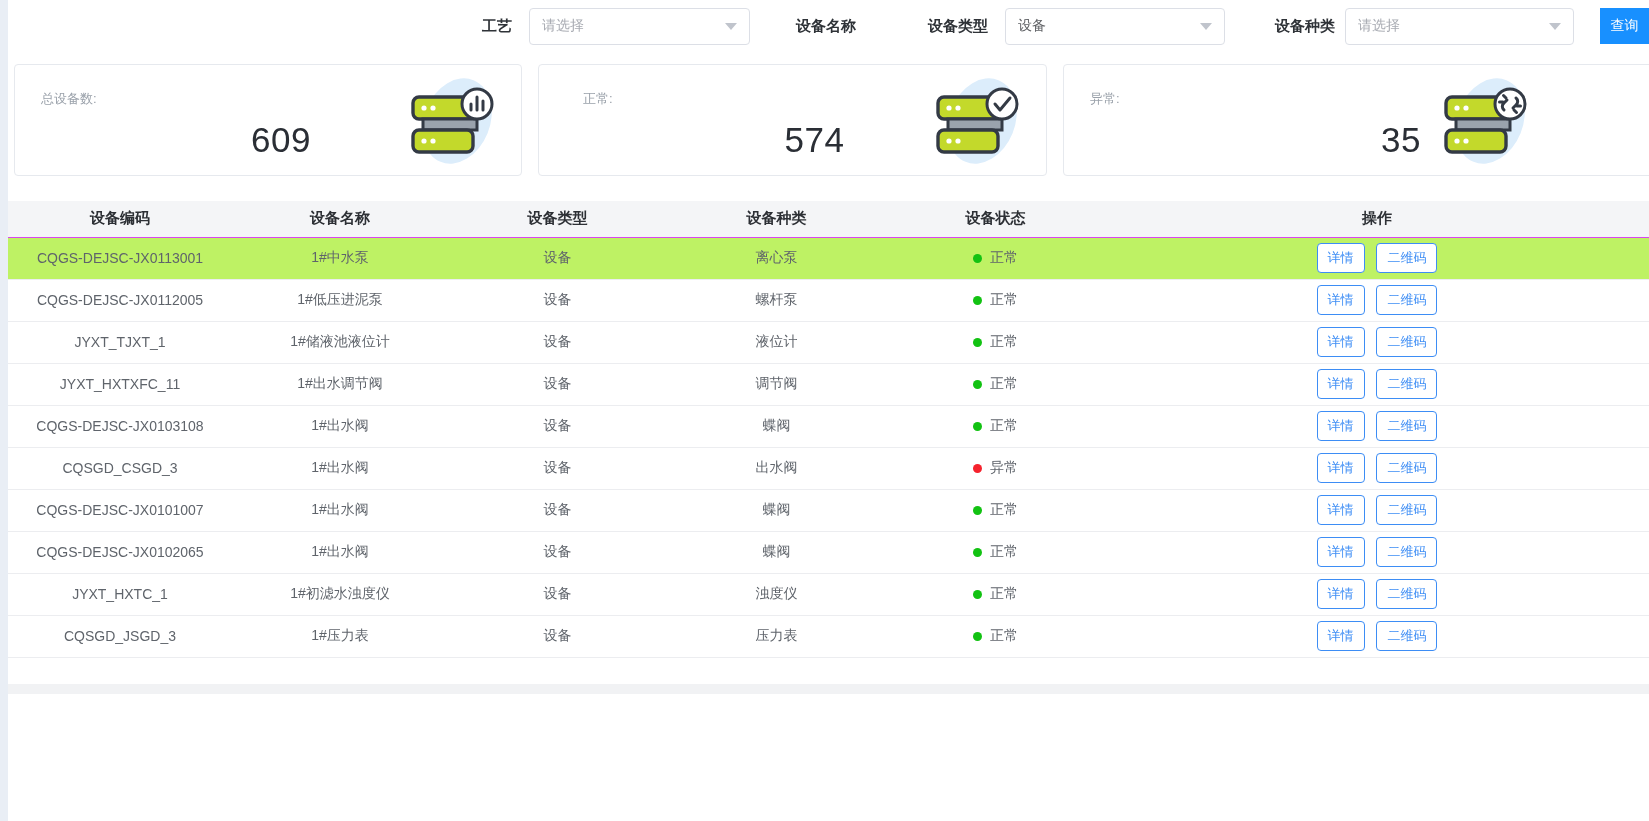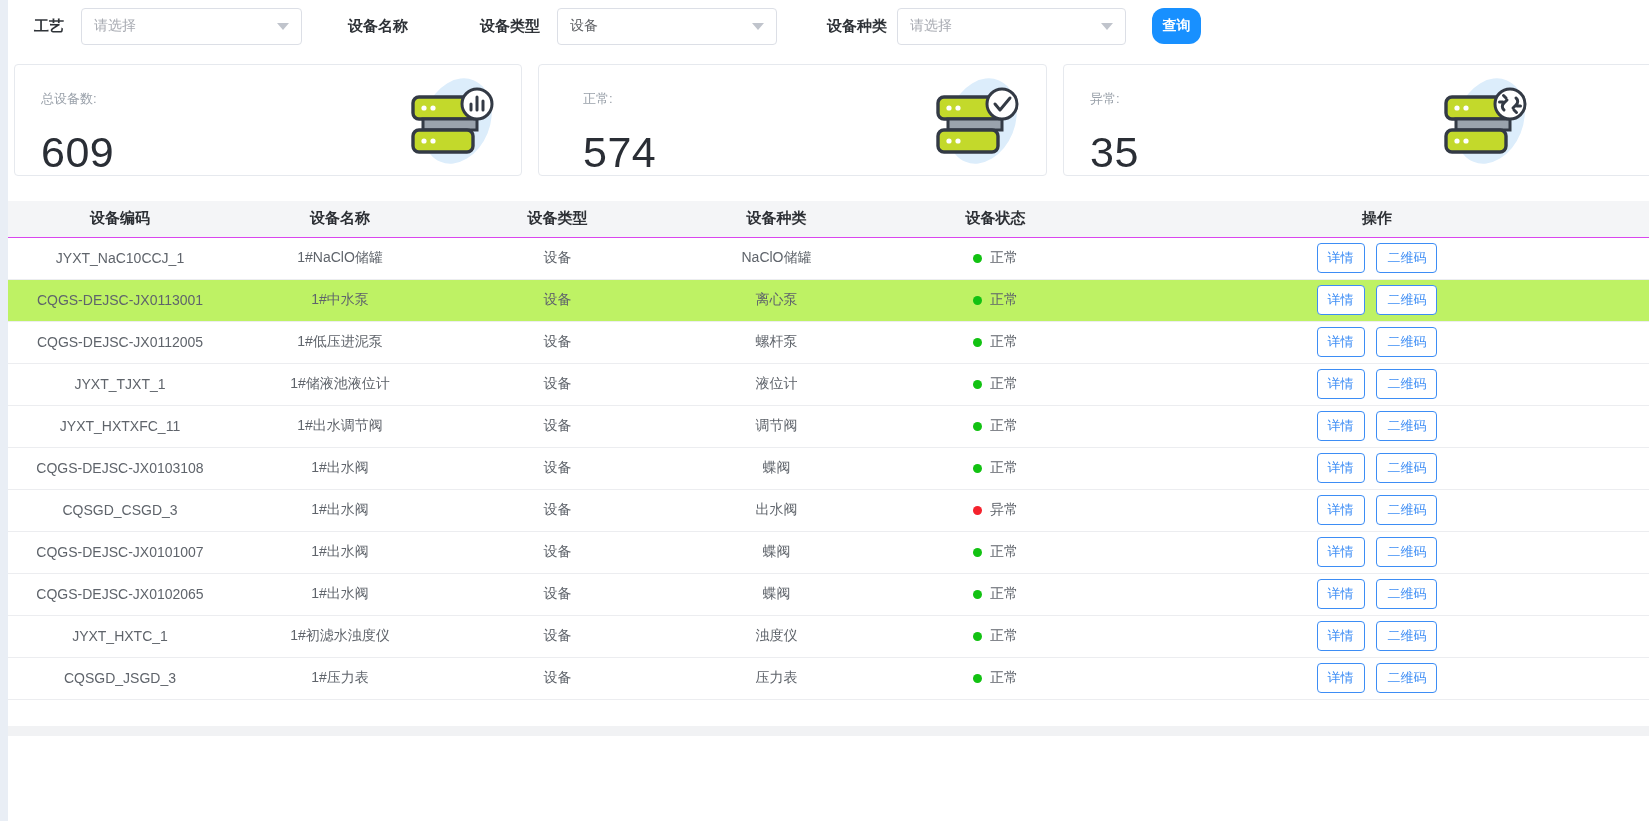--- a/index.html
+++ b/index.html
@@ -3,49 +3,49 @@
 <meta charset="utf-8">
 <style>
   * { margin:0; padding:0; box-sizing:border-box; }
   html,body { width:1649px; height:821px; overflow:hidden; background:#fff;
     font-family:"Liberation Sans","DejaVu Sans",sans-serif; }
   .page { display:flex; width:1649px; height:821px; }
   .left-strip { flex:0 0 8px; background:#e9eef5; height:821px; }
   .content { flex:1 1 auto; min-width:0; }
 
   
-  .filter-bar { display:flex; align-items:center; height:52px; padding-left:26px; }
+  .filter-bar { display:flex; align-items:center; height:52px; padding-left:16px;justify-content:flex-end; }
   .fg { display:flex; align-items:center; }
   .f-label { font-size:15px; font-weight:600; color:#2f3338; white-space:nowrap; }
   .ctrl { height:37px; border:1px solid #dcdfe6; border-radius:4px; background:#fff;
           display:flex; align-items:center; padding:0 12px; font-size:14px; }
   .select { justify-content:space-between; cursor:pointer; }
   .sel-text { color:#a8abb2; }
   .sel-text.has-value { color:#606266; }
   .caret { width:0; height:0; border-left:6px solid transparent; border-right:6px solid transparent;
            border-top:7px solid #c0c4cc; margin-left:8px; }
   .txt-input { width:322px; color:#606266; }
   .txt-input input { border:none; outline:none; width:100%; font-size:14px; color:#606266;
                      font-family:inherit; }
   .txt-input input::placeholder { color:#a8abb2; }
   #g1 .f-label { margin-right:17px; } #g1 .select { width:221px; }
   #g2 { margin-left:46px; } #g2 .f-label { margin-right:10px; }
   #g3 { margin-left:62px; } #g3 .f-label { margin-right:17px; } #g3 .select { width:220px; }
   #g4 { margin-left:50px; } #g4 .f-label { margin-right:10px; } #g4 .select { width:229px; }
   .search-btn { margin-left:26px; width:49px; height:36px; background:var(--accent-blue);
-    color:#fff; font-size:14px; border:none; border-radius:12px; cursor:pointer;
-    font-family:inherit;font-weight:bold; }
+    color:#fff; font-size:14px; border:none; border-radius:0; cursor:pointer;
+    font-family:inherit; }
 
   
   .cards { display:flex; gap:16px; margin:12px 0 0 6px; width:1715px; }
   .card { position:relative; height:112px; border:1px solid #e6e9ee; border-radius:4px;
           background:#fff; padding:25px 0 0 26px; overflow:hidden; }
   .card-1 { flex:0 0 508px; } .card-2 { flex:0 0 509px;padding-left:44px; } .card-3 { flex:0 0 650px; }
-  .card-label { font-size:13px; color:#9aa1aa; margin-bottom:20px; }
-  .card-value { font-size:43px; color:#2a2e35; letter-spacing:.5px; }
+  .card-label { font-size:13px; color:#9aa1aa; margin-bottom:12px; }
+  .card-value { font-size:35px; color:#2a2e35; letter-spacing:.5px;text-align:center; }
   .card-icon { position:absolute; top:8px; right:22px; }
   .card-3 .card-icon { right:180px; }
   .blob { fill:var(--icon-blob); }
   .lime { fill:var(--icon-lime); stroke:var(--icon-dark); stroke-width:3.4; }
   .graybar { fill:var(--icon-gray); stroke:var(--icon-dark); stroke-width:3; }
   .wdot { fill:#ffffff; }
   .badge { fill:#ffffff; stroke:var(--icon-dark); stroke-width:3; }
   .glyph { fill:none; stroke:var(--icon-dark); stroke-width:3; stroke-linecap:round;
            stroke-linejoin:round; }
 
@@ -170,36 +170,20 @@
         <tr>
           <th>设备编码</th>
           <th>设备名称</th>
           <th>设备类型</th>
           <th>设备种类</th>
           <th>设备状态</th>
           <th>操作</th>
         </tr>
       </thead>
       <tbody>
-  <tr>
-    <td><span>JYXT_NaC10CCJ_1</span></td>
-    <td><span>1#NaClO储罐</span></td>
-    <td><span>设备</span></td>
-    <td><span>NaClO储罐</span></td>
-    <td>
-      <span class="status-wrap">
-        <span class="dot normal"></span>
-        <span>正常</span>
-      </span>
-    </td>
-    <td>
-      <button class="act-btn">详情</button>
-      <button class="act-btn">二维码</button>
-    </td>
-  </tr>
 
 
   <tr class="hl">
     <td><span>CQGS-DEJSC-JX0113001</span></td>
     <td><span>1#中水泵</span></td>
     <td><span>设备</span></td>
     <td><span>离心泵</span></td>
     <td>
       <span class="status-wrap">
         <span class="dot normal"></span>

